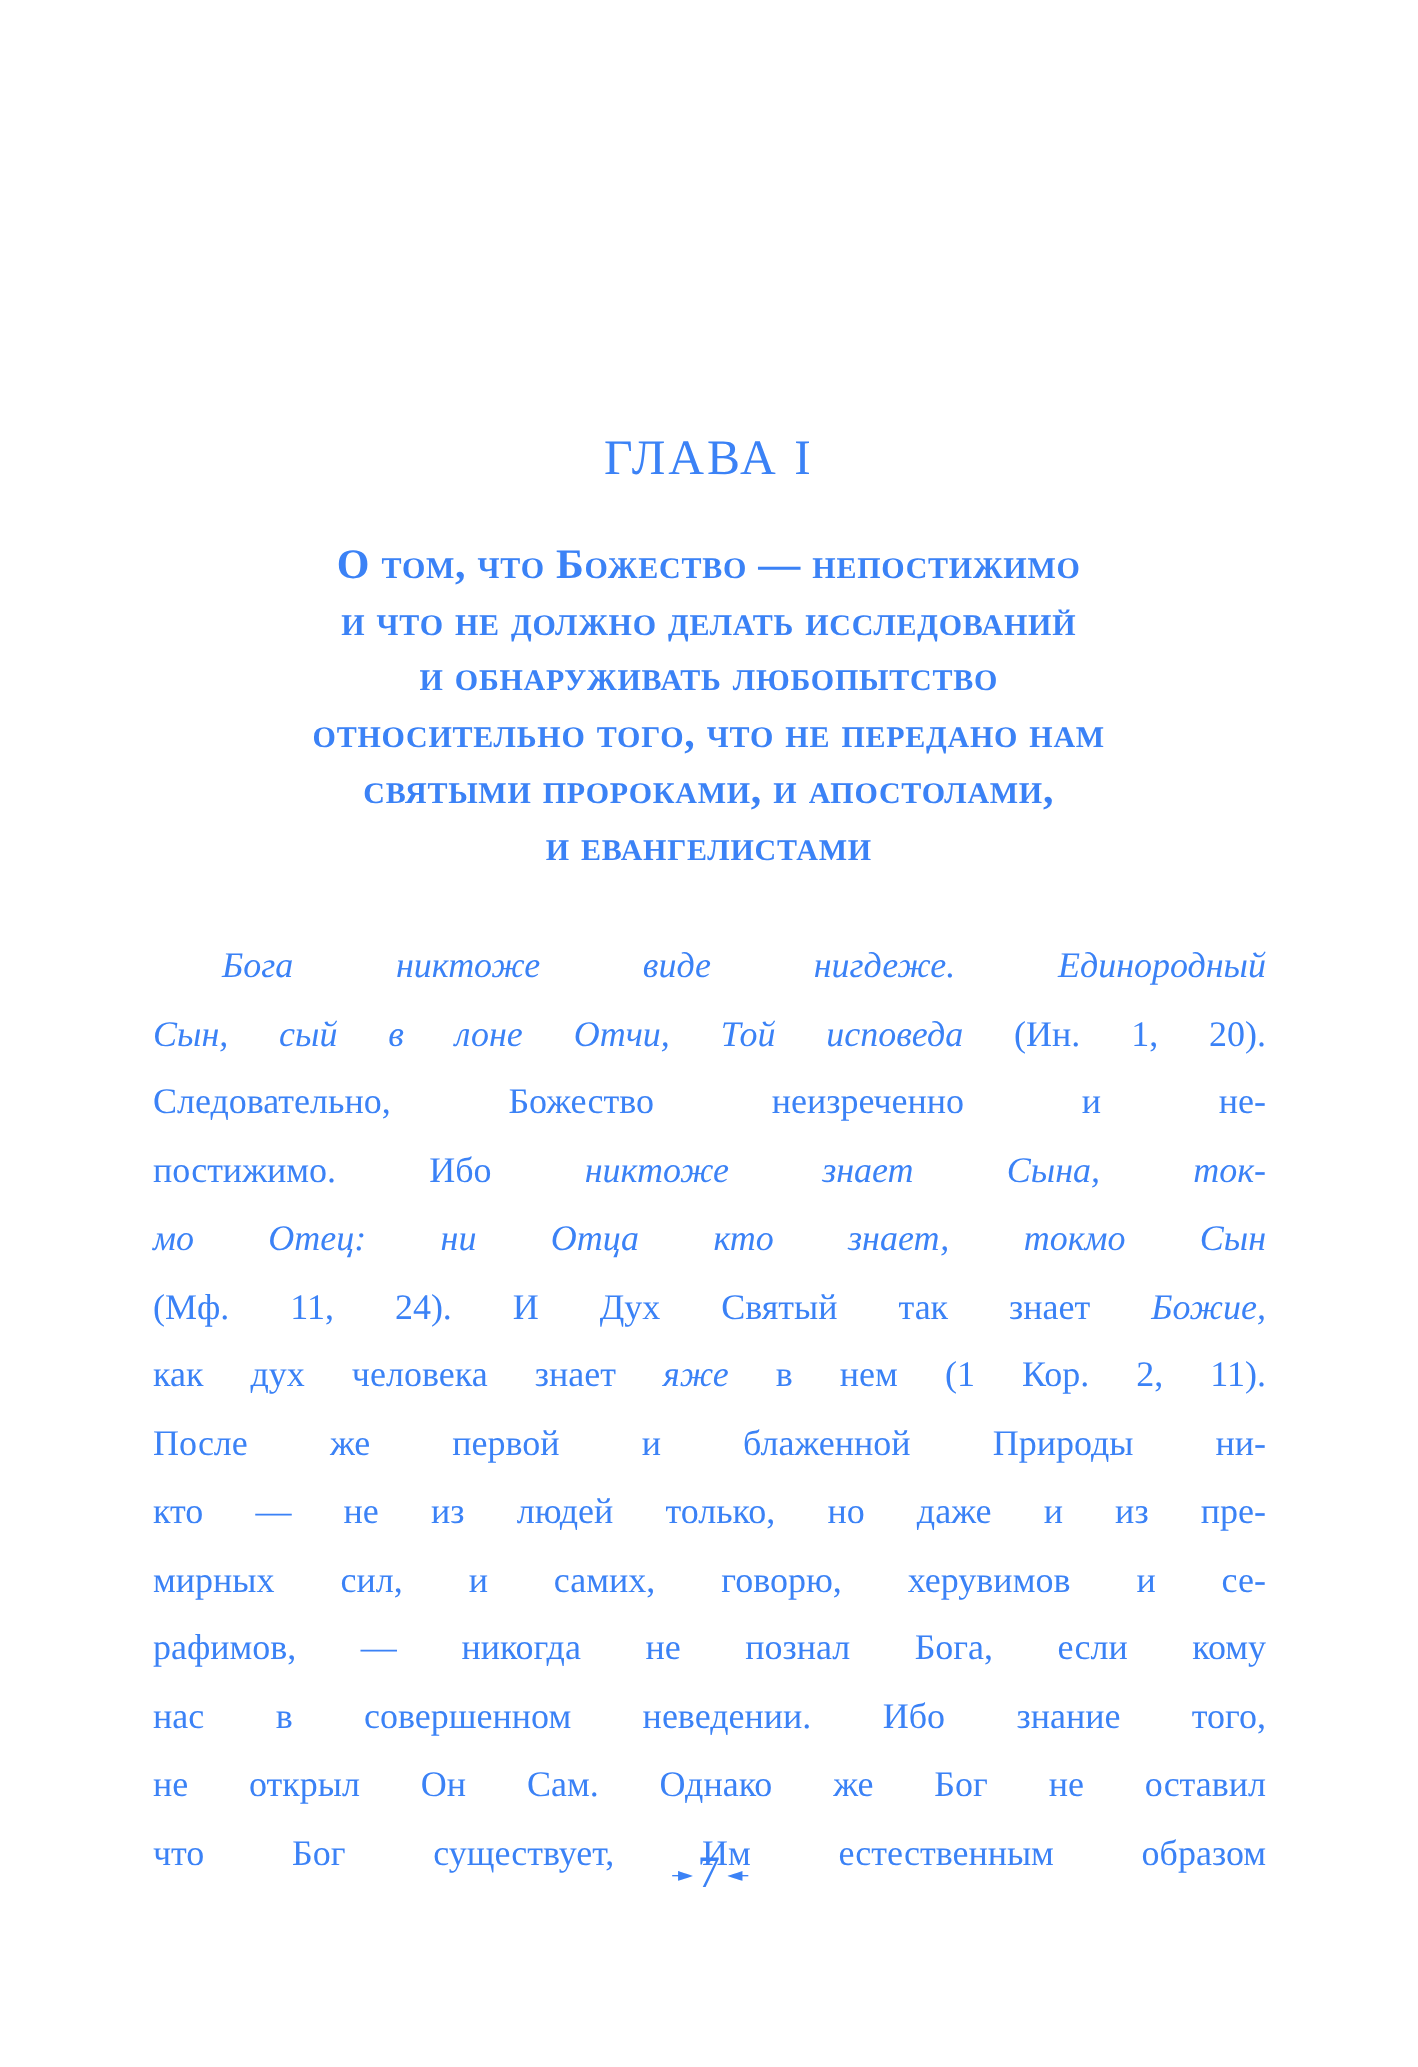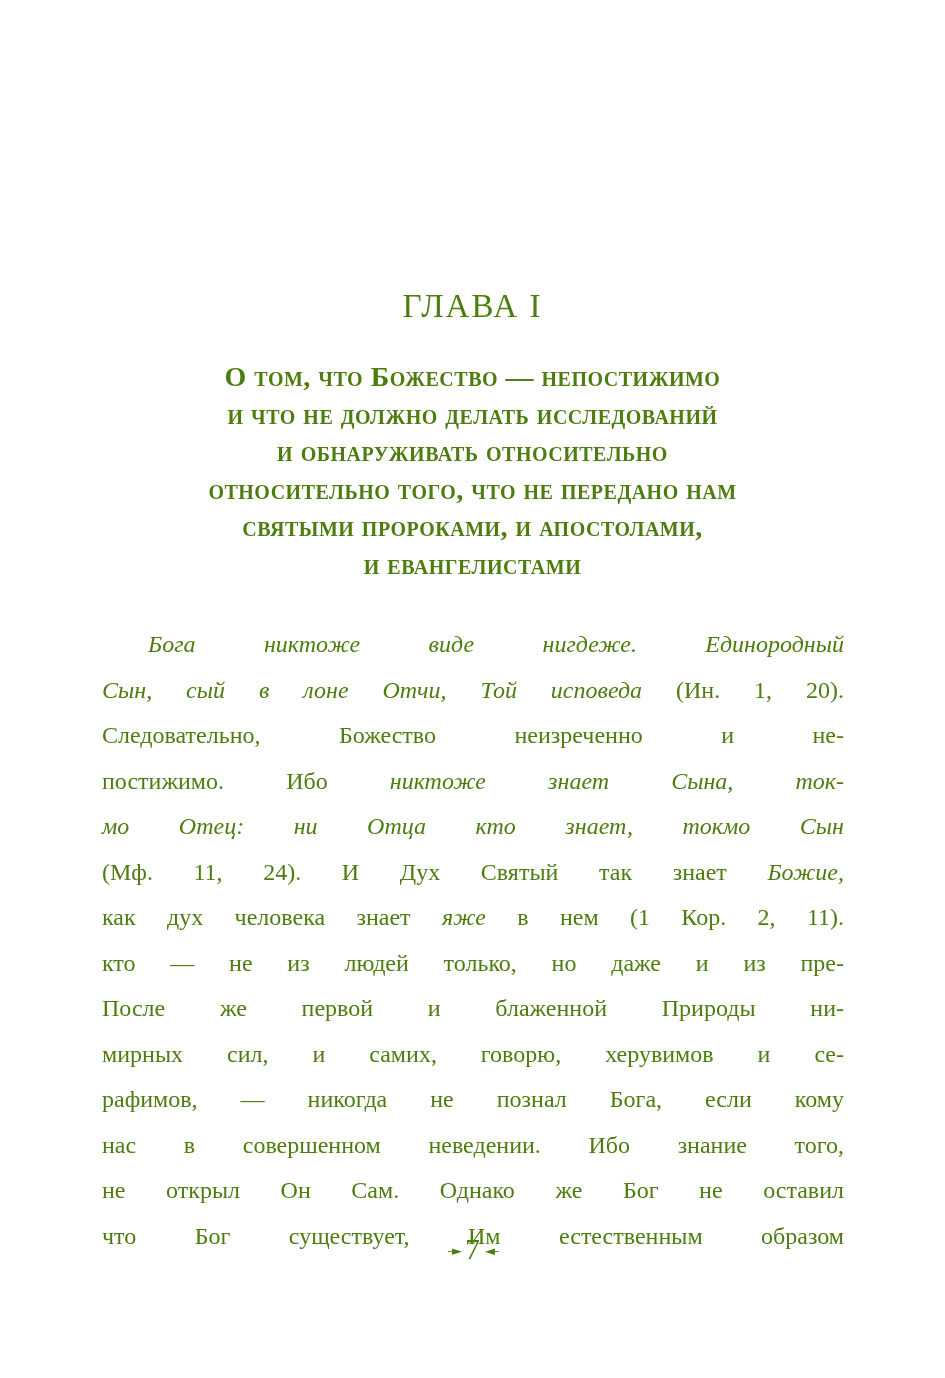--- a/index.html
+++ b/index.html
@@ -6,21 +6,21 @@
     margin: 0;
     padding: 0;
     background: #e8e8e8;
   }
   .page {
     position: relative;
     width: 945px;
     height: 1378px;
     margin: 0 auto;
     background: #ffffff;
-    color: #4d7c0f;
+    color: #3b82f6;
     font-family: "Liberation Serif", "DejaVu Serif", serif;
     overflow: hidden;
   }
   .chapter-heading {
     position: absolute;
     top: 288px;
     left: 0;
     width: 100%;
     text-align: center;
     font-size: 33px;
@@ -79,36 +79,36 @@
 </head>
 <body>
 
 <div class="page">
 
   <div class="chapter-heading">ГЛАВА I</div>
 
   <div class="chapter-subtitle">
     <div class="subtitle-line">О том, что Божество — непостижимо</div>
     <div class="subtitle-line">и что не должно делать исследований</div>
-    <div class="subtitle-line">и обнаруживать относительно</div>
+    <div class="subtitle-line">и обнаруживать любопытство</div>
     <div class="subtitle-line">относительно того, что не передано нам</div>
     <div class="subtitle-line">святыми пророками, и апостолами,</div>
     <div class="subtitle-line">и евангелистами</div>
   </div>
 
   <div class="body-text">
       <div class="body-line indent"><span class="it">Бога никтоже виде нигдеже. Единородный</span></div>
       <div class="body-line"><span class="it">Сын, сый в лоне Отчи, Той исповеда </span><span>(Ин. 1, 20).</span></div>
       <div class="body-line"><span>Следовательно, Божество неизреченно и не-</span></div>
       <div class="body-line"><span>постижимо. Ибо </span><span class="it">никтоже знает Сына, ток-</span></div>
       <div class="body-line"><span class="it">мо Отец: ни Отца кто знает, токмо Сын</span></div>
       <div class="body-line"><span>(Мф. 11, 24). И Дух Святый так знает </span><span class="it">Божие,</span></div>
       <div class="body-line"><span>как дух человека знает </span><span class="it">яже</span><span> в нем (1 Кор. 2, 11).</span></div>
+      <div class="body-line"><span>После же первой и блаженной Природы ни-</span></div>
       <div class="body-line"><span>кто — не из людей только, но даже и из пре-</span></div>
-      <div class="body-line"><span>После же первой и блаженной Природы ни-</span></div>
       <div class="body-line"><span>мирных сил, и самих, говорю, херувимов и се-</span></div>
       <div class="body-line"><span>рафимов, — никогда не познал Бога, если кому</span></div>
       <div class="body-line"><span>нас в совершенном неведении. Ибо знание того,</span></div>
       <div class="body-line"><span>не открыл Он Сам. Однако же Бог не оставил</span></div>
       <div class="body-line"><span>что Бог существует, Им естественным образом</span></div>
     </div>
 
   <div class="page-footer">
     <span class="ornament">–►</span>
     <span class="page-number">7</span>

